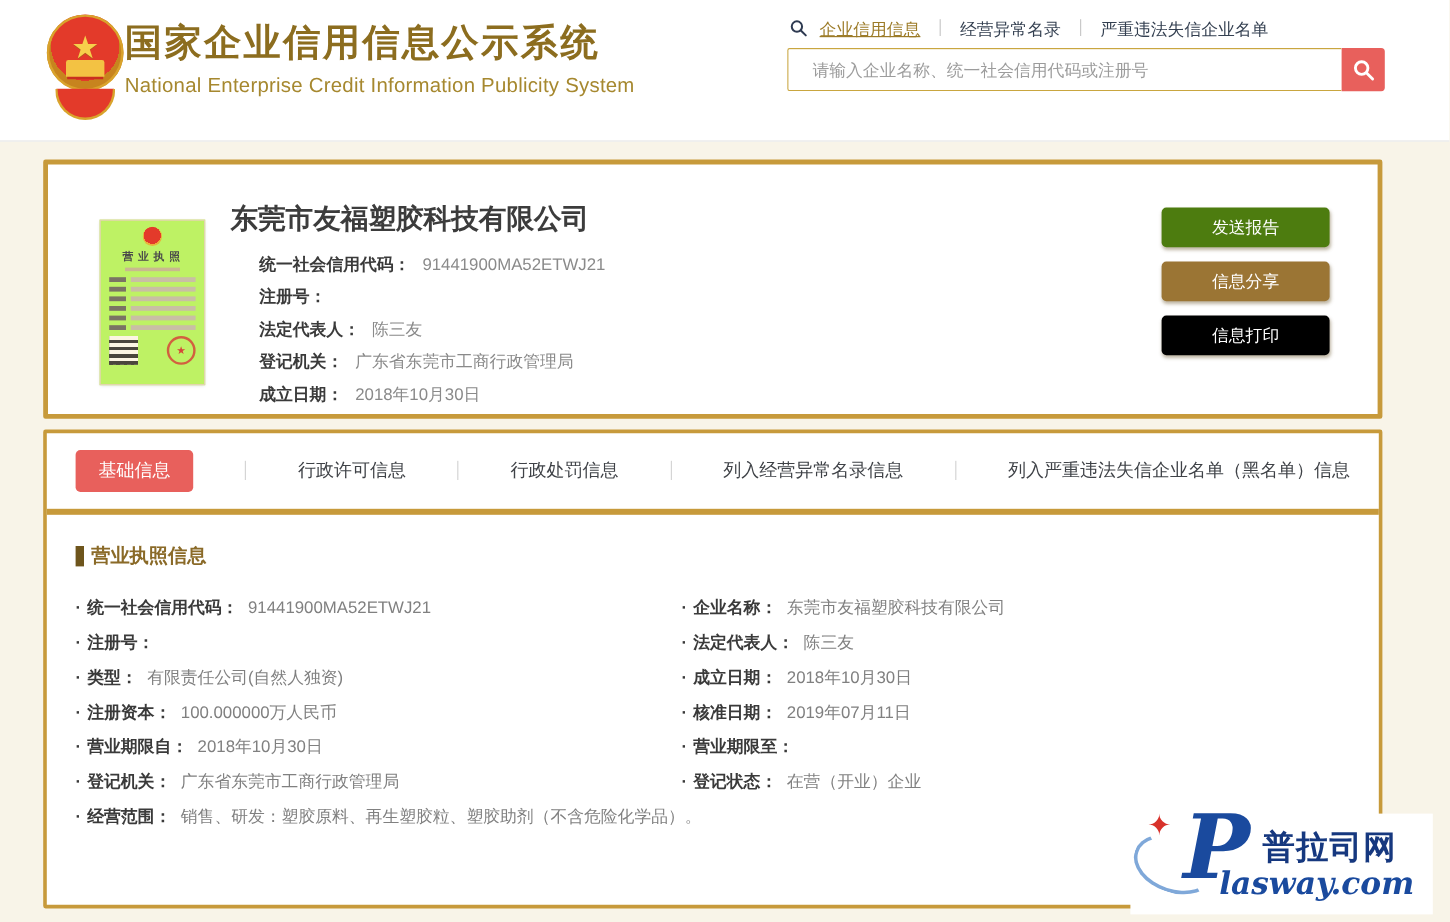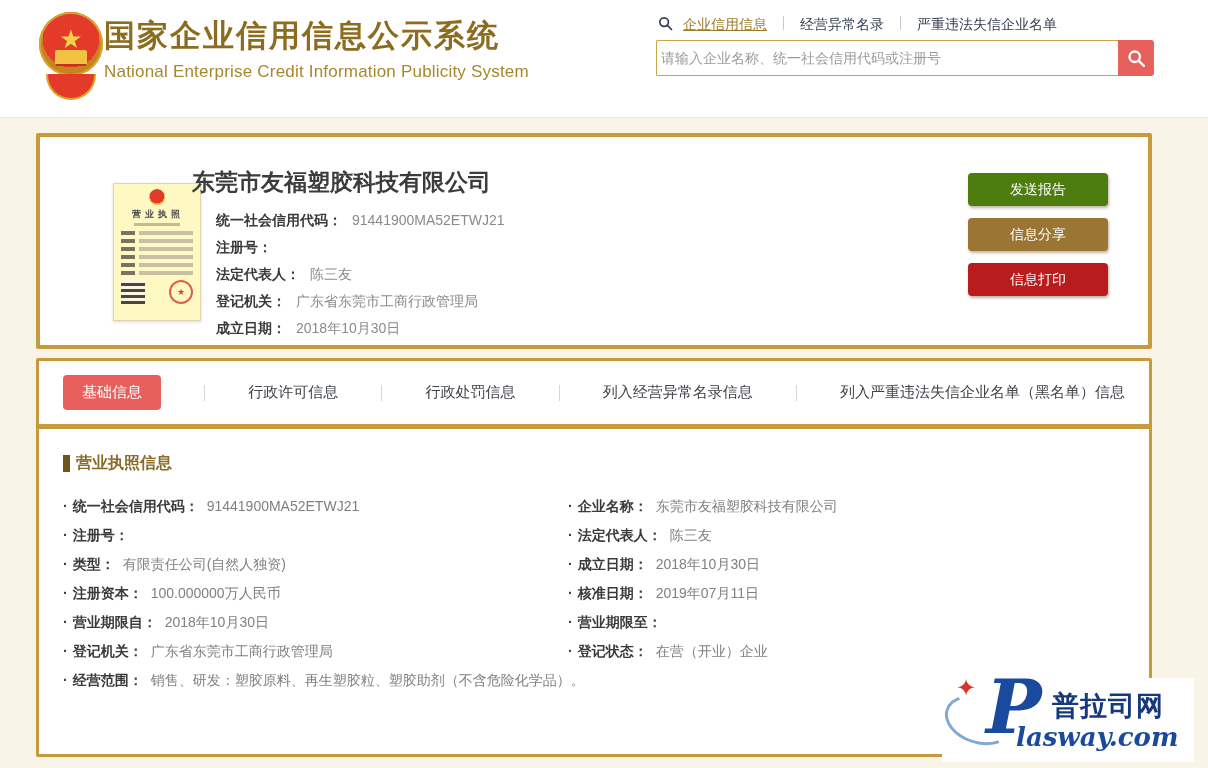--- a/index.html
+++ b/index.html
@@ -22,31 +22,31 @@
   .title-en { font-size:17px; color:#A6882F; margin-top:5px; letter-spacing:.2px; }
 
   .header-nav { position:absolute; left:658px; top:16px; display:flex; align-items:flex-start; font-size:14px; }
   .nav-glass { margin-right:10px; display:inline-flex; }
   .nav-link { color:#333F50; text-decoration:none; cursor:pointer; }
   .nav-link.active { color:#9C7B28; text-decoration:underline; }
   .nav-sep { width:1px; height:14px; background:#C9C9C9; margin:0 16px; }
 
   .searchbar { position:absolute; left:656px; top:40px; display:flex; }
   .search-input { width:462px; height:36px; border:1px solid #C9A63F; border-right:none; border-radius:2px 0 0 2px;
-      padding:0 4px; font-size:14px; color:#ec4899; outline:none; background:#fff; }
+      padding:0 20px; font-size:14px; color:#ec4899; outline:none; background:#fff; }
   .search-input::placeholder { color:#9C9C9C; }
   .search-btn { width:36px; height:36px; background:#E8605C; border:none; border-radius:0 3px 3px 0; cursor:pointer;
       display:flex; align-items:center; justify-content:center; }
 
   
   .card { position:relative; margin-left:36px; width:1116px; background:#fff; border:4px solid #C79A3B; border-radius:2px; }
   .card1 { margin-top:15px; height:216px; }
 
-  .license-thumb { position:absolute; left:43px; top:46px; width:88px; height:138px; background:#fef9c3;
-      border:1px solid #E3D5AE; box-shadow:0 1px 3px rgba(0,0,0,.15); padding:5px 7px; cursor:pointer;margin-left:30px; }
+  .license-thumb { position:absolute; left:43px; top:46px; width:88px; height:138px; background:#bef264;
+      border:1px solid #E3D5AE; box-shadow:0 1px 3px rgba(0,0,0,.15); padding:5px 7px; cursor:pointer; }
   .lt-emblem { width:16px; height:16px; margin:0 auto; border-radius:50%;
       background:radial-gradient(circle at 50% 45%, #E33A2A 0 60%, #E8B23A 60% 100%); }
   .lt-title { text-align:center; font-size:9px; font-weight:bold; color:#4A4A4A; letter-spacing:4px; margin:3px 0 2px 2px; white-space:nowrap; }
   .lt-subline { height:3px; background:linear-gradient(90deg, transparent 0 18%, #C9B98F 18% 82%, transparent 82%); margin-bottom:5px; }
   .lt-row { display:flex; align-items:center; margin-bottom:4px; }
   .lt-row .k { width:14px; height:4px; background:#7A7364; margin-right:4px; flex:none; }
   .lt-row .v { height:4px; background:#C9BFA4; flex:1; }
   .lt-bottom { display:flex; margin-top:5px; align-items:flex-end; }
   .lt-qr { width:24px; height:24px; background:
       repeating-linear-gradient(0deg,#4B463C 0 3px,#FCF5E2 3px 6px),
@@ -58,21 +58,21 @@
   .company-name { font-size:23px; font-weight:bold; color:#3C3C3C; margin-bottom:14px; }
   .cfield { margin-bottom:9px; font-size:14px; padding-left:24px; white-space:nowrap; }
   .cfield .lbl { font-weight:bold; color:#3A3A3A; margin-right:10px; }
   .cfield .val { color:#8A8A8A; }
 
   .actions { position:absolute; right:40px; top:36px; width:140px; }
   .act-btn { display:block; width:140px; height:33px; margin-bottom:12px; border:none; border-radius:4px;
       color:#fff; font-size:14px; cursor:pointer; box-shadow:1px 2px 3px rgba(110,90,50,.45); font-family:inherit; }
   .act-btn.b1 { background:#4d7c0f; }
   .act-btn.b2 { background:#9B7534; }
-  .act-btn.b3 { background:#b91c1c; }
+  .act-btn.b3 { background:#000000; }
 
   .card2 { margin-top:9px; height:399px; border-width:3px; }
   .tabbar { display:flex; align-items:center; height:68px; border-bottom:5px solid #C79A3B; padding:0 24px; }
   .tab { font-size:15px; color:#3F4247; background:none; border:none; cursor:pointer; font-family:inherit; white-space:nowrap; }
   .tab.active { background:#E8605C; color:#fff; padding:8px 19px; border-radius:4px; font-size:15px; }
   .tab-slot { flex:1; text-align:center; }
   .tab-slot.wide { flex:1.45; }
   .tab-sep { width:1px; height:16px; background:#D5D5D5; }
 
   .content { padding:24px 0 0 24px; }

